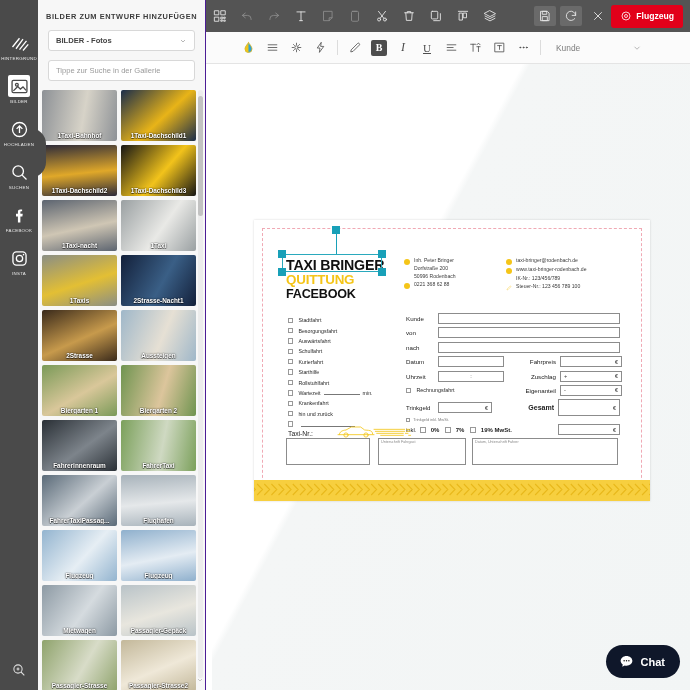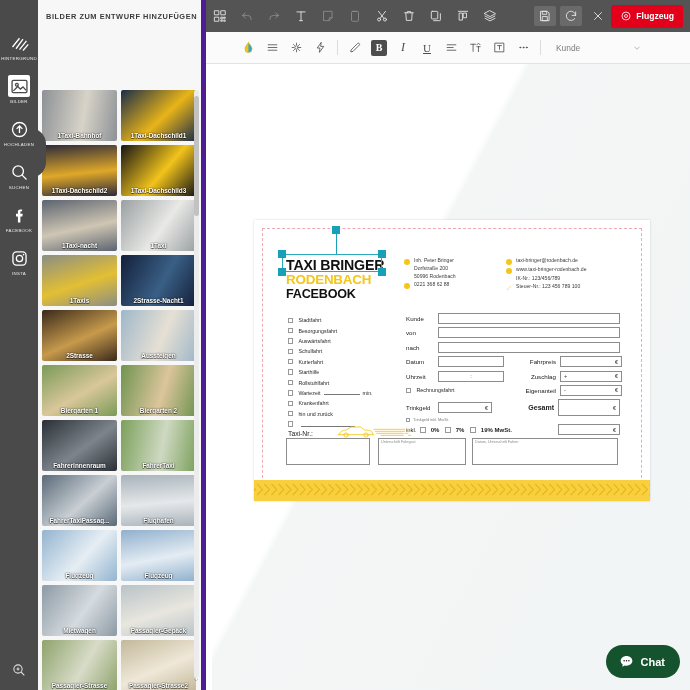--- a/index.html
+++ b/index.html
@@ -32,21 +32,21 @@
   }
   #rail-zoom {
     position:absolute; left:0; top:650px; width:38px; height:40px;
     background:#4a4a4a; display:flex; align-items:center; justify-content:center; z-index:6;
   }
   #rail-zoom svg { width:16px; height:16px; stroke:#ddd; fill:none; stroke-width:1.6; }
 
   
   #panel {
     position:absolute; left:38px; top:0; width:168px; height:690px;
-    background:#f7f7f7; border-right:5px solid #4c1d95;
+    background:#f7f7f7; border-right:1px solid #4c1d95;
     z-index:3;
   }
   #panel-title {
     font-size:7.4px; font-weight:bold; color:#3c3c3c; letter-spacing:.55px;
     padding:12px 0 0 8px; text-align:left;
   }
   .panel-ctl {
     margin:9px 10px 0 10px; height:21px; background:#fff;
     border:1px solid #d8d8d8; border-radius:3px;
     display:flex; align-items:center; padding:0 7px;
@@ -179,21 +179,21 @@
   #taxinr { position:absolute; left:34px; top:210px; font-size:6.8px; color:#1c1c1c; }
   #carart { position:absolute; left:78px; top:204px; width:84px; height:16px; }
   .sigbox { position:absolute; border:.8px solid #8c8c8c; background:#fff; }
   .sigcap { position:absolute; font-size:3.7px; color:#8a8a8a; }
 
   #fringe { position:absolute; left:0; right:0; bottom:0; height:21px; background:#f7cf3f; overflow:hidden; }
   #fringe svg { display:block; width:100%; height:21px; }
 
   
   #chat {
-    position:absolute; right:10px; bottom:12px; height:33px; background:#14532d;
+    position:absolute; right:10px; bottom:12px; height:33px; background:#0f172a;
     border-radius:17px; display:flex; align-items:center; gap:7px; padding:0 15px 0 13px;
     color:#fff; font-size:11px; font-weight:bold; cursor:pointer; z-index:20;
   }
   #chat svg { width:15px; height:15px; fill:#fff; }
 </style>
 </head>
 <body>
 
 <div id="rail-bump"></div>
 <div id="rail">
@@ -262,21 +262,30 @@
 <div id="rail-zoom">
   <svg viewBox="0 0 24 24">
       <circle cx="10.5" cy="10.5" r="6.2"></circle>
       <path d="M15 15 L20 20 M10.5 8.3v4.4 M8.3 10.5h4.4"></path>
     </svg>
 </div>
 
 <div id="panel">
   <div id="panel-title">BILDER ZUM ENTWURF HINZUFÜGEN</div>
 
-
+  <div class="panel-ctl select">
+    <span>BILDER - Fotos</span>
+    <svg class="chev" viewBox="0 0 24 24">
+        <path d="M6 9 L12 15 L18 9"></path>
+      </svg>
+  </div>
+
+  <div class="panel-ctl search">
+    <span>Tippe zur Suche in der Gallerie</span>
+  </div>
 
   <div id="grid-wrap">
     <div id="grid">
         <div class="thumb" style="background: linear-gradient(100deg, rgb(141, 145, 150) 0%, rgb(215, 211, 200) 55%, rgb(141, 145, 150) 100%);">
           <div class="cap">1Taxi-Bahnhof</div>
         </div>
         <div class="thumb" style="background: linear-gradient(137deg, rgb(27, 45, 74) 0%, rgb(232, 180, 24) 55%, rgb(27, 45, 74) 100%);">
           <div class="cap">1Taxi-Dachschild1</div>
         </div>
         <div class="thumb" style="background: linear-gradient(174deg, rgb(44, 42, 58) 0%, rgb(224, 168, 41) 55%, rgb(44, 42, 58) 100%);">
@@ -519,21 +528,21 @@
   <svg id="font-chev" viewBox="0 0 24 24">
       <path d="M6 9 L12 15 L18 9"></path>
     </svg>
 </div>
 
 <div id="canvas">
   <div id="page">
     <div id="guide"></div>
 
     <div class="doc" id="t-bringer">TAXI BRINGER</div>
-    <div class="doc" id="t-roden">RODENBACH</div>
+    <div class="doc" id="t-roden">QUITTUNG</div>
     <div class="doc" id="t-quit">FACEBOOK</div>
 
     <div id="selbox"></div>
     <div id="stem"></div>
     <div class="hdl" id="rot"></div>
     <div class="hdl" style="left:24px;top:30px"></div>
     <div class="hdl" style="left:124px;top:30px"></div>
     <div class="hdl" style="left:24px;top:48px"></div>
     <div class="hdl" style="left:124px;top:48px"></div>
 

